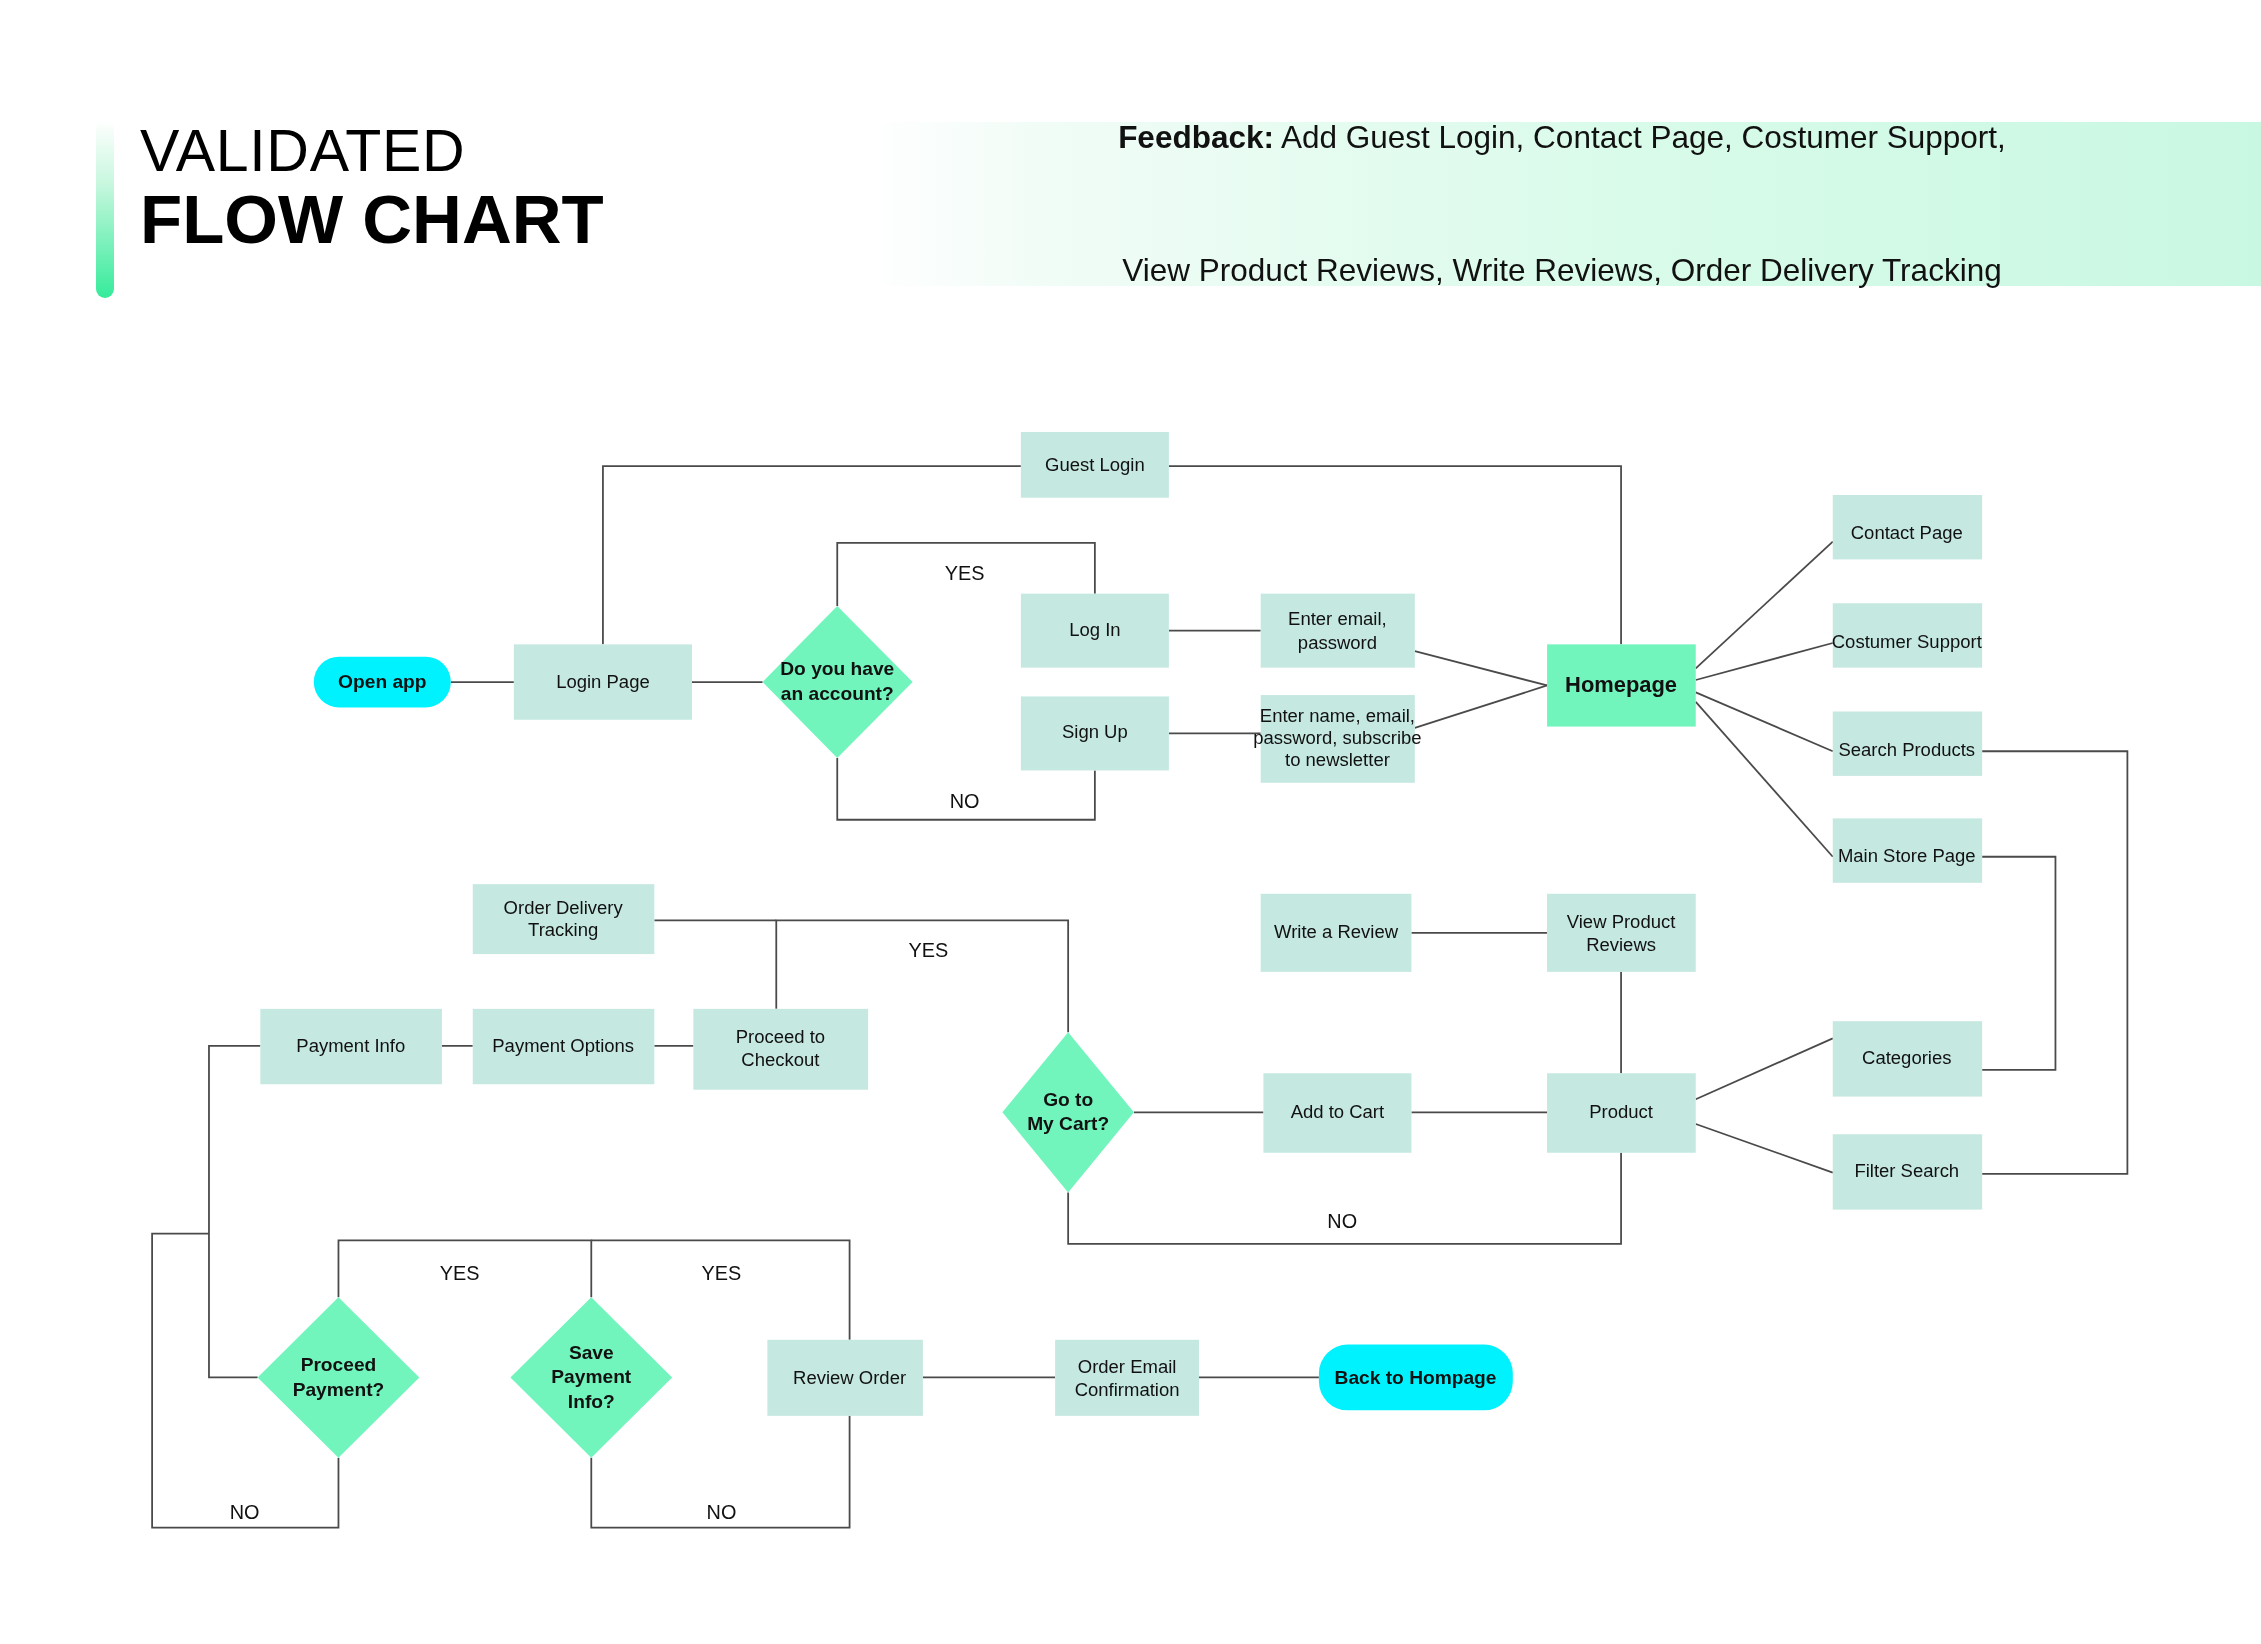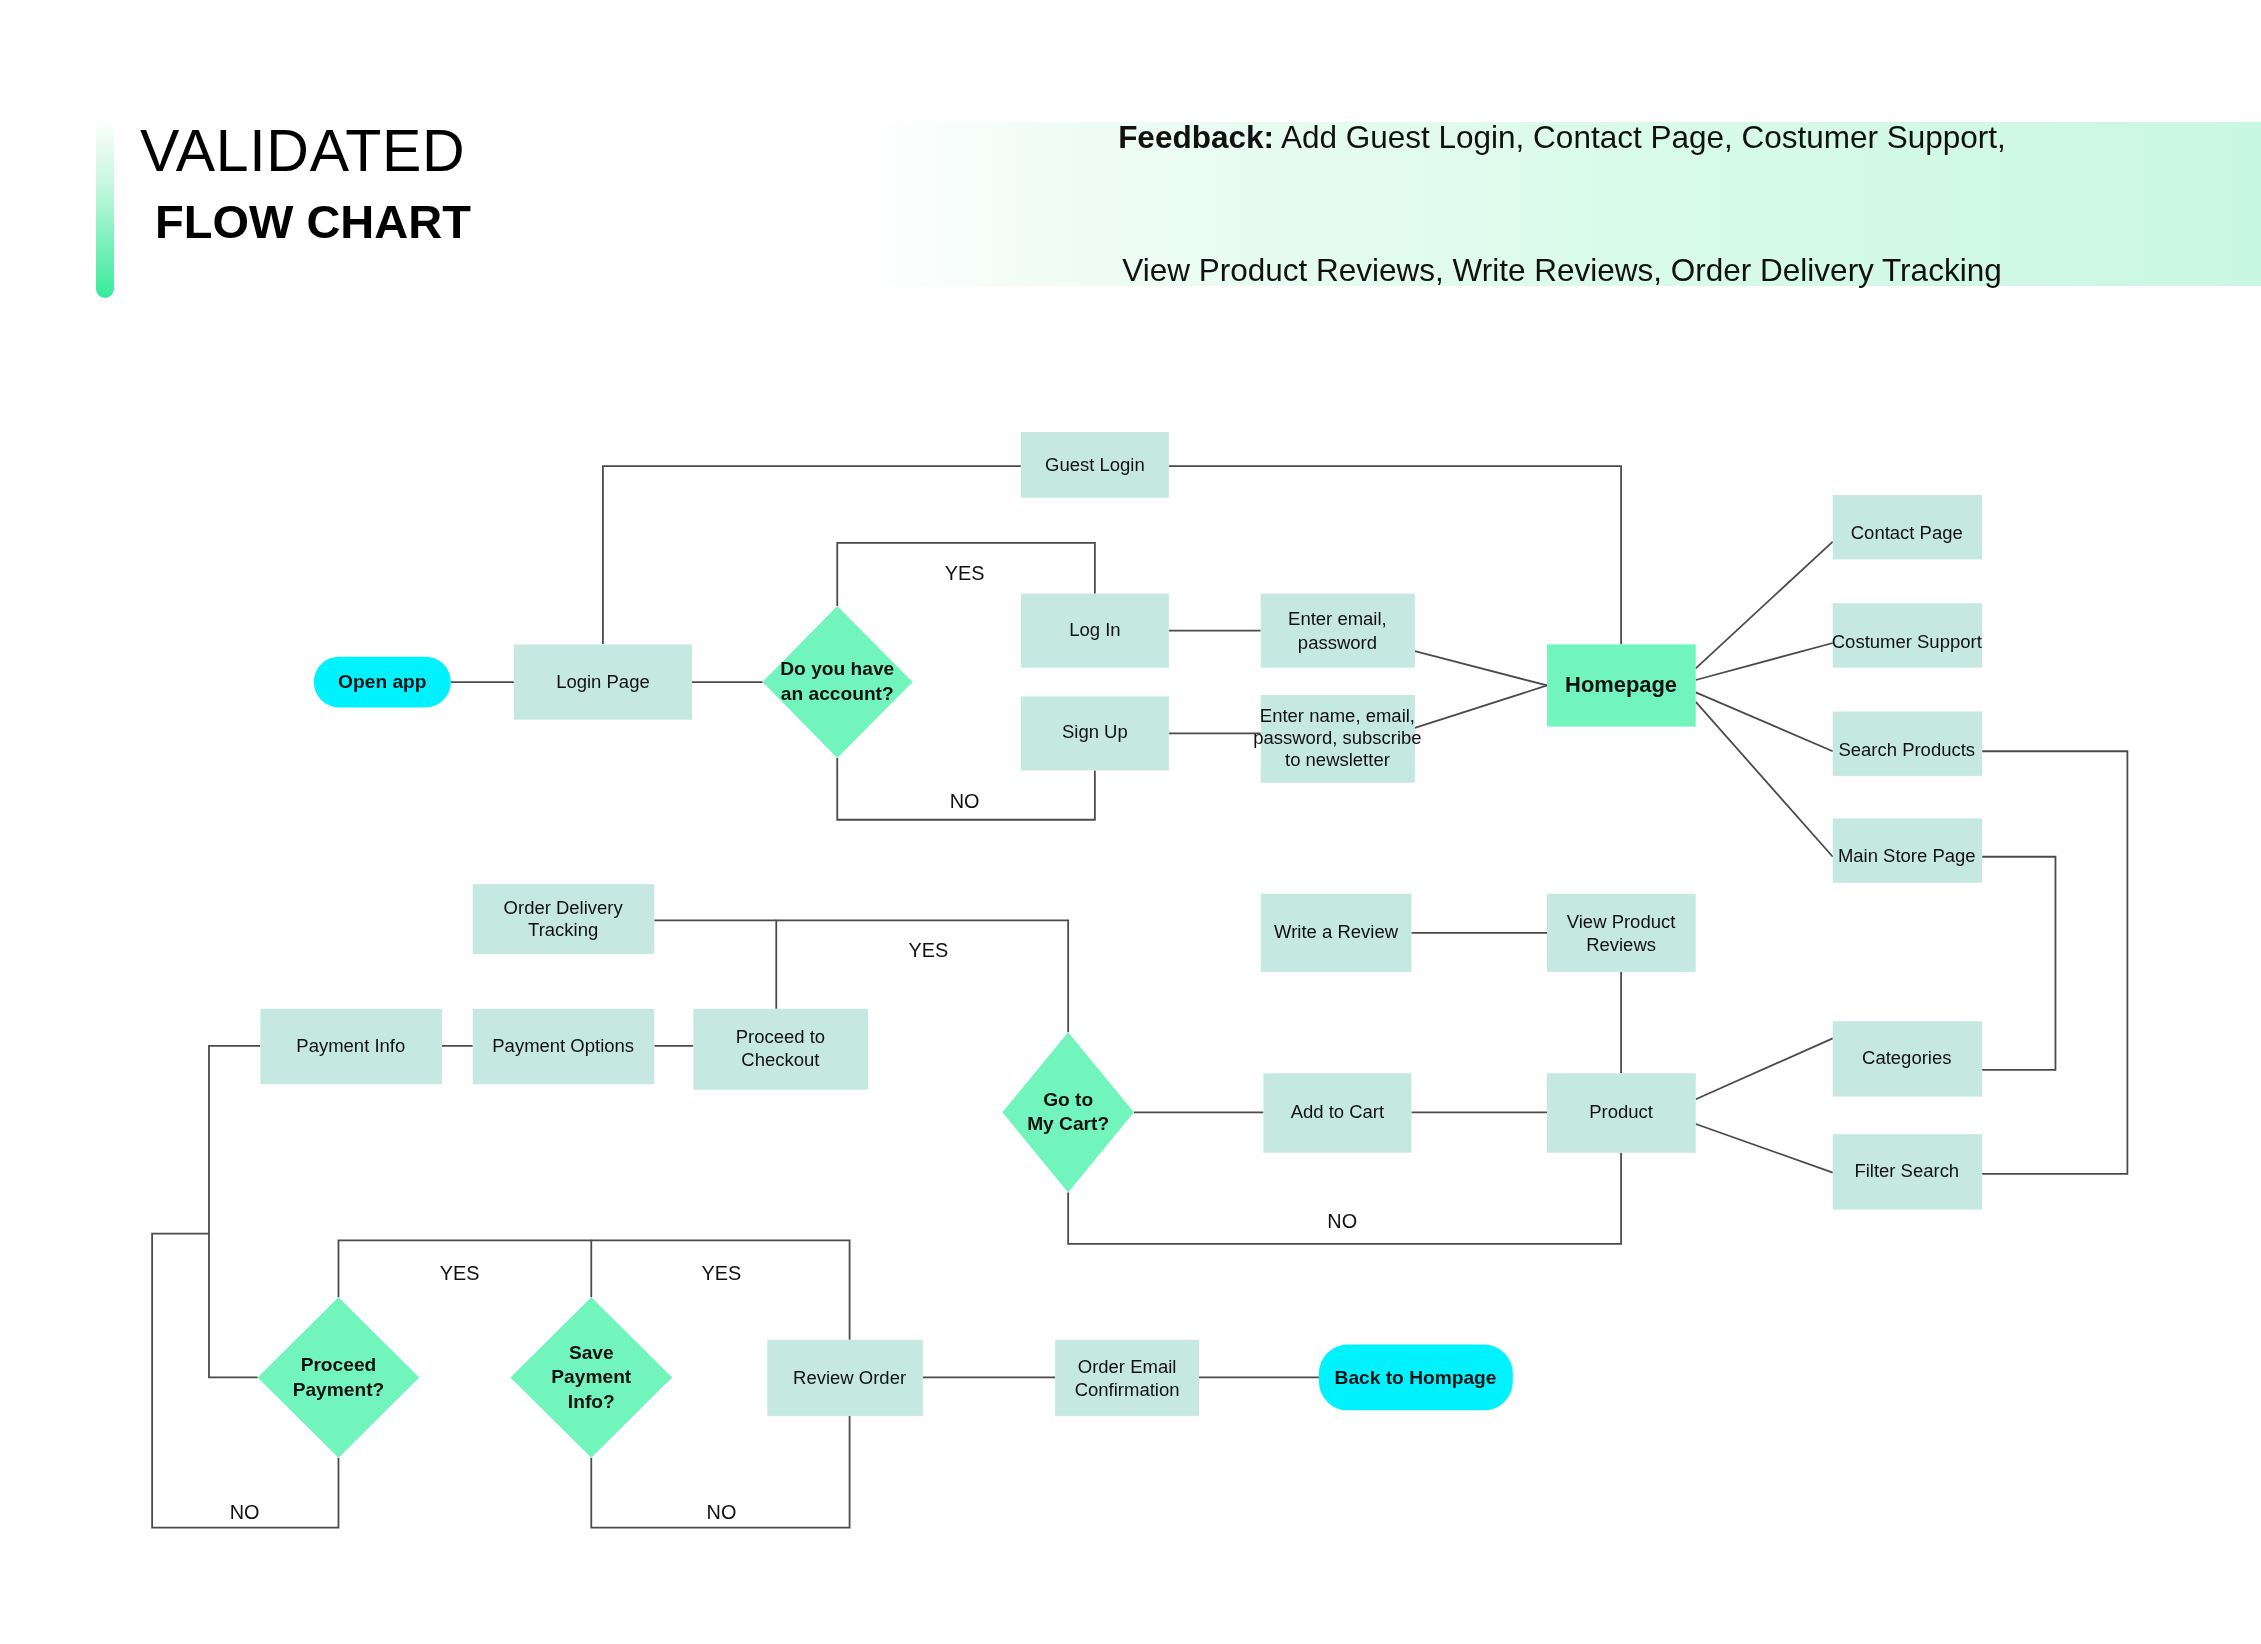--- a/index.html
+++ b/index.html
@@ -39,26 +39,26 @@
   #title-line1 {
     font-size: 59px;
     letter-spacing: 0.7px;
     font-weight: 400;
     color: #000000;
     line-height: 1.0;
     margin: 0;
     font-family: "Liberation Sans", sans-serif;
   }
   #title-line2 {
-    font-size: 47px;
+    font-size: 69px;
     letter-spacing: 0px;
     font-weight: 700;
     color: #000000;
     line-height: 1.12;
-    margin: 15px;
+    margin: 0;
     font-family: "Liberation Sans", sans-serif;
   }
   #feedback-banner {
     position: absolute;
     left: 863px;
     top: 122px;
     width: 1398px;
     height: 164px;
     border-top-left-radius: 31.5px;
     border-bottom-left-radius: 31.5px;

